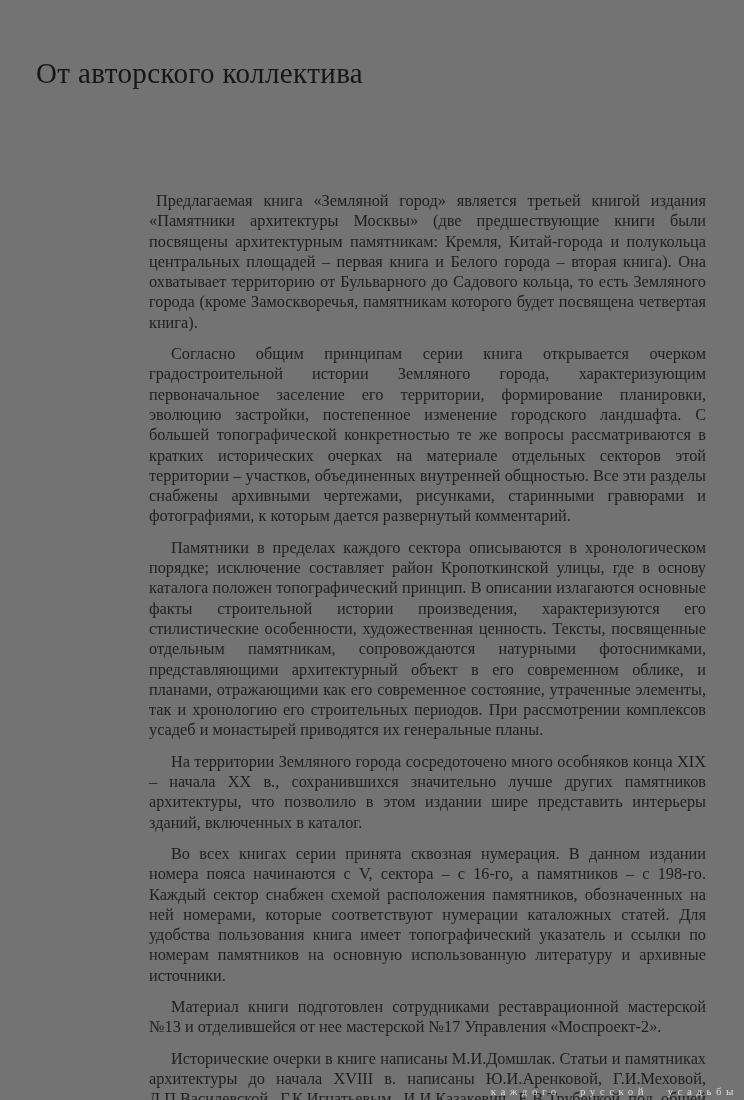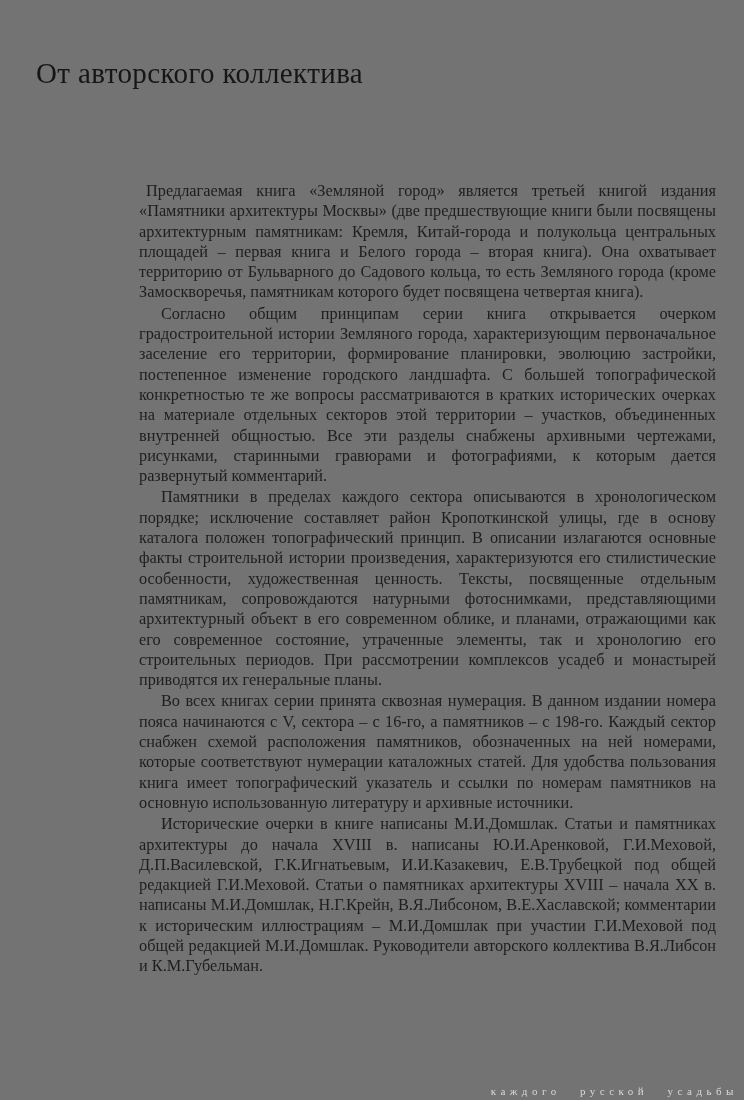--- a/index.html
+++ b/index.html
@@ -30,21 +30,21 @@
     position: absolute;
     left: 138px;
     top: 180px;
     width: 579px;
     font-size: 16.3px;
     line-height: 20.3px;
     text-align: justify;
     color: #1e1e1e;
   }
   .body-column p {
-    margin: 1px;
+    margin: 11px;
     padding: 0;
     text-indent: 22px;
   }
   .body-column p.first {
     text-indent: 7px;
   }
   .watermark {
     position: absolute;
     right: 6px;
     bottom: 3px;
@@ -60,19 +60,21 @@
 <body>
 
 <div class="page">
 
   <h1 class="page-title">От авторского коллектива</h1>
 
   <div class="body-column">
     <p class="first">Предлагаемая книга «Земляной город» является третьей книгой издания «Памятники архитектуры Москвы» (две предшествующие книги были посвящены архитектурным памятникам: Кремля, Китай-города и полукольца центральных площадей – первая книга и Белого города – вторая книга). Она охватывает территорию от Бульварного до Садового кольца, то есть Земляного города (кроме Замоскворечья, памятникам которого будет посвящена четвертая книга).</p>
     <p>Согласно общим принципам серии книга открывается очерком градостроительной истории Земляного города, характеризующим первоначальное заселение его территории, формирование планировки, эволюцию застройки, постепенное изменение городского ландшафта. С большей топографической конкретностью те же вопросы рассматриваются в кратких исторических очерках на материале отдельных секторов этой территории – участков, объединенных внутренней общностью. Все эти разделы снабжены архивными чертежами, рисунками, старинными гравюрами и фотографиями, к которым дается развернутый комментарий.</p>
     <p>Памятники в пределах каждого сектора описываются в хронологическом порядке; исключение составляет район Кропоткинской улицы, где в основу каталога положен топографический принцип. В описании излагаются основные факты строительной истории произведения, характеризуются его стилистические особенности, художественная ценность. Тексты, посвященные отдельным памятникам, сопровождаются натурными фотоснимками, представляющими архитектурный объект в его современном облике, и планами, отражающими как его современное состояние, утраченные элементы, так и хронологию его строительных периодов. При рассмотрении комплексов усадеб и монастырей приводятся их генеральные планы.</p>
+    <p>На территории Земляного города сосредоточено много особняков конца XIX – начала XX в., сохранившихся значительно лучше других памятников архитектуры, что позволило в этом издании шире представить интерьеры зданий, включенных в каталог.</p>
     <p>Во всех книгах серии принята сквозная нумерация. В данном издании номера пояса начинаются с V, сектора – с 16-го, а памятников – с 198-го. Каждый сектор снабжен схемой расположения памятников, обозначенных на ней номерами, которые соответствуют нумерации каталожных статей. Для удобства пользования книга имеет топографический указатель и ссылки по номерам памятников на основную использованную литературу и архивные источники.</p>
+    <p>Материал книги подготовлен сотрудниками реставрационной мастерской №13 и отделившейся от нее мастерской №17 Управления «Моспроект-2».</p>
     <p>Исторические очерки в книге написаны М.И.Домшлак. Статьи и памятниках архитектуры до начала XVIII в. написаны Ю.И.Аренковой, Г.И.Меховой, Д.П.Василевской, Г.К.Игнатьевым, И.И.Казакевич, Е.В.Трубецкой под общей редакцией Г.И.Меховой. Статьи о памятниках архитектуры XVIII – начала XX в. написаны М.И.Домшлак, Н.Г.Крейн, В.Я.Либсоном, В.Е.Хаславской; комментарии к историческим иллюстрациям – М.И.Домшлак при участии Г.И.Меховой под общей редакцией М.И.Домшлак. Руководители авторского коллектива В.Я.Либсон и К.М.Губельман.</p>
   </div>
 
   <div class="watermark">каждого русской усадьбы</div>
 
 </div>
 
 </body></html>

